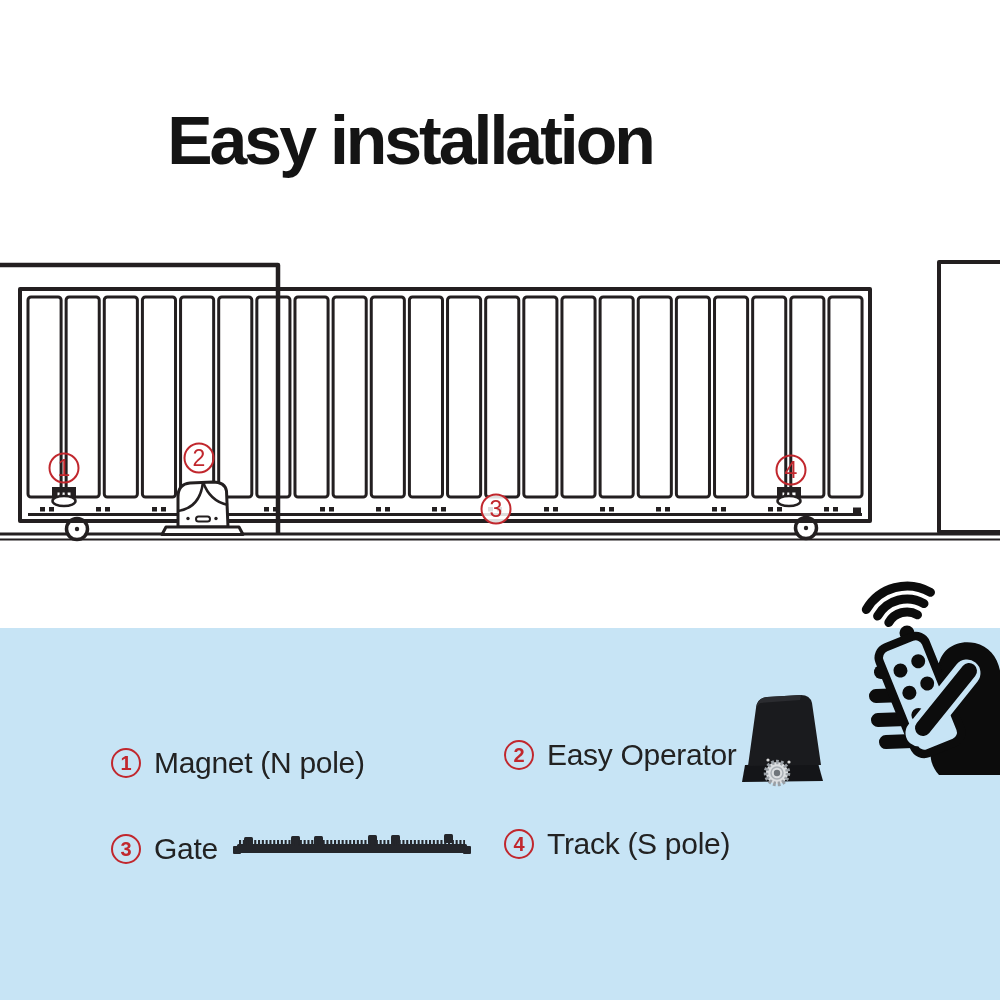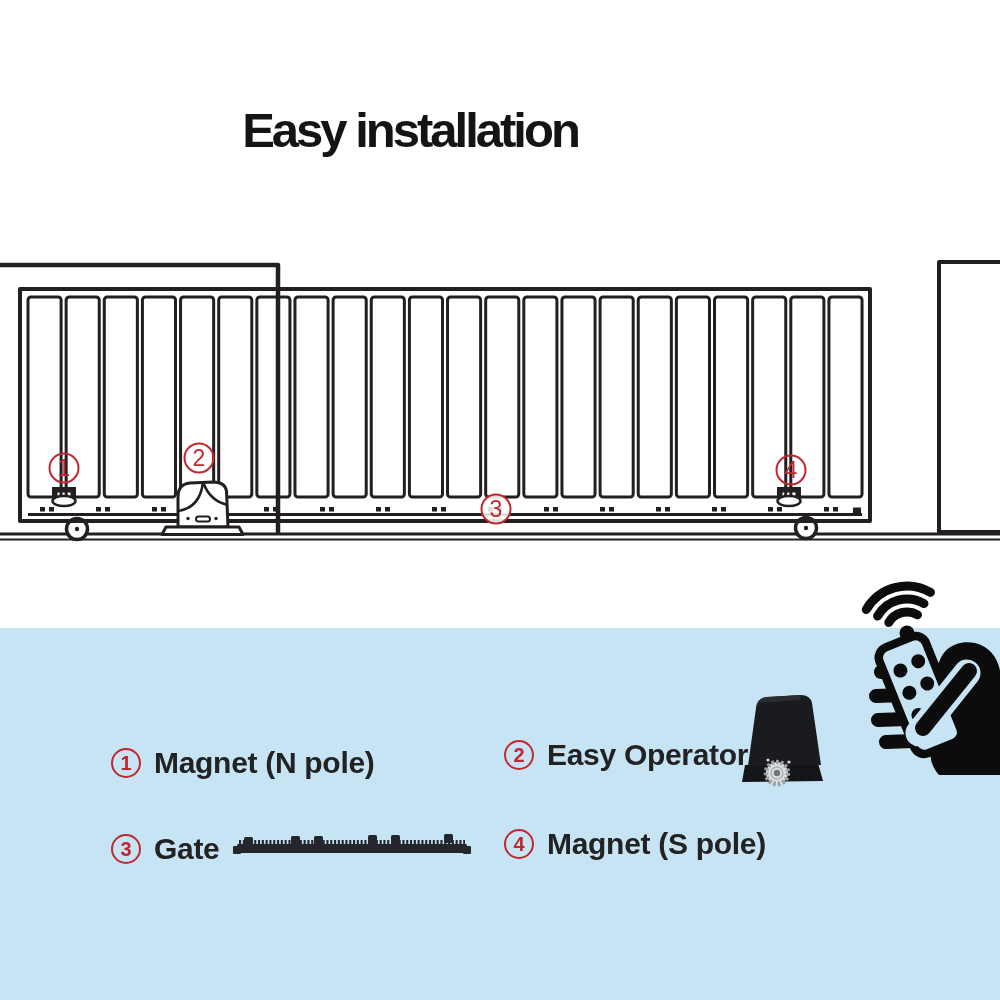--- a/index.html
+++ b/index.html
@@ -3,38 +3,38 @@
 <meta charset="utf-8">
 <style>
   html,body{margin:0;padding:0;}
   body{
     width:1000px;height:1000px;position:relative;overflow:hidden;
     background:#ffffff;
     font-family:"Liberation Sans","DejaVu Sans",sans-serif;
   }
   .page-title{
     position:absolute;top:106px;left:0;width:820px;
-    text-align:center;font-size:49px;font-weight:bold;
+    text-align:center;font-size:68px;font-weight:bold;
     letter-spacing:-3px;color:#141414;line-height:1;
   }
   .blue-section{
     position:absolute;left:0;top:628px;width:1000px;height:372px;
     background:#c7e4f5;
   }
   .diagram-svg{position:absolute;left:0;top:250px;}
   .remote-svg{position:absolute;left:843px;top:573px;}
   .operator-photo-svg{position:absolute;left:740px;top:686px;}
   .track-photo-svg{position:absolute;left:233px;top:830px;}
   .legend-item{position:absolute;display:flex;align-items:center;gap:13px;}
   .lnum{
     width:26px;height:26px;border:2.5px solid #c1272d;border-radius:50%;
     color:#c1272d;font-weight:bold;font-size:20px;line-height:1;
     display:flex;align-items:center;justify-content:center;flex:0 0 auto;
   }
-  .llabel{font-size:30px;font-weight:bold;color:#222;letter-spacing:-0.3px;white-space:nowrap;}
+  .llabel{font-size:30px;font-weight:normal;color:#222;letter-spacing:-0.3px;white-space:nowrap;}
   .callout-num{font-size:23px;font-weight:500;fill:#c1272d;}
 </style>
 </head>
 <body>
 
 <div class="page-title">Easy installation</div>
 
 <div class="blue-section"></div>
 
 <svg class="diagram-svg" width="1000" height="310" viewBox="0 250 1000 310">
@@ -207,21 +207,21 @@
   <span class="llabel">Easy Operator</span>
 </div>
 
 <div class="legend-item" style="left:111px;top:832px">
   <span class="lnum">3</span>
   <span class="llabel">Gate</span>
 </div>
 
 <div class="legend-item" style="left:504px;top:827px">
   <span class="lnum">4</span>
-  <span class="llabel">Magnet (S pole)</span>
+  <span class="llabel">Track (S pole)</span>
 </div>
 
 <svg class="operator-photo-svg" width="120" height="104" viewBox="0 0 120 104">
   <polygon points="5,79 78,77 83,95 2,96" fill="#141518"></polygon>
   <path d="M8,80 L16,22 Q17,12 27,11 L61,9 Q70,9 72,17 L81,79 Z" fill="#1a1b1e"></path>
   <path d="M16,22 Q17,12 27,11 L61,9 L60,14 L20,17 Z" fill="#2b2c30"></path>
   <circle cx="28" cy="74" r="1.6" fill="#d8d8d8"></circle>
   <circle cx="49" cy="76" r="1.6" fill="#d8d8d8"></circle>
   <g>
     <circle cx="37" cy="87" r="11" fill="#dcdfe2"></circle>

